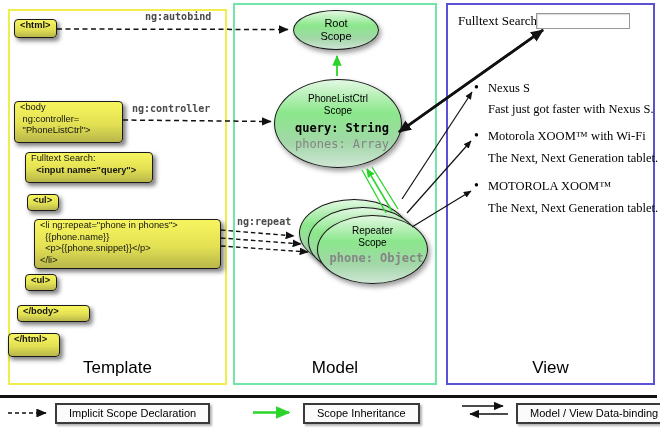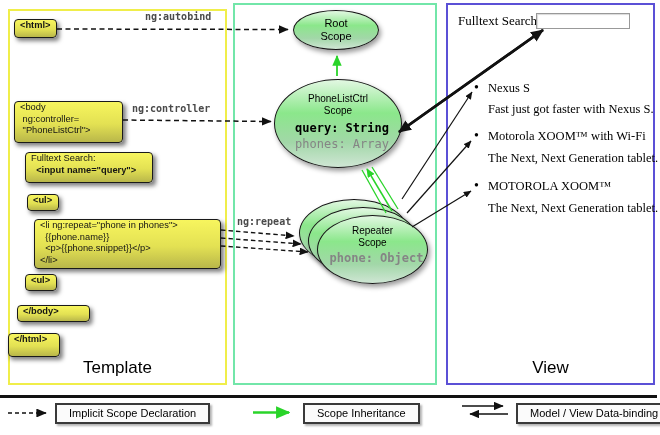--- a/index.html
+++ b/index.html
@@ -134,20 +134,21 @@
   <input id="v-search-input" value="" style="">
 
   <div class="vtext vname" id="vn1"><span class="blt"></span><span>Nexus S</span></div>
   <div class="vtext vdesc" id="vd1">Fast just got faster with Nexus S.</div>
   <div class="vtext vname" id="vn2"><span class="blt"></span><span>Motorola XOOM™ with Wi-Fi</span></div>
   <div class="vtext vdesc" id="vd2">The Next, Next Generation tablet.</div>
   <div class="vtext vname" id="vn3"><span class="blt"></span><span>MOTOROLA XOOM™</span></div>
   <div class="vtext vdesc" id="vd3">The Next, Next Generation tablet.</div>
 
   <div class="panel-label" id="lbl-template">Template</div>
+  <div class="panel-label" id="lbl-model">Model</div>
   <div class="panel-label" id="lbl-view">View</div>
 
   <svg id="overlay" viewBox="0 0 660 435">
     <defs>
       <marker id="mA" markerWidth="6.5" markerHeight="5.6" refX="6" refY="2.8" orient="auto">
         <path d="M0,0 L6.5,2.8 L0,5.6 Z" fill="#111"></path>
       </marker>
       <marker id="mB" markerWidth="5" markerHeight="4.4" refX="4.6" refY="2.2" orient="auto">
         <path d="M0,0 L5,2.2 L0,4.4 Z" fill="#111"></path>
       </marker>

